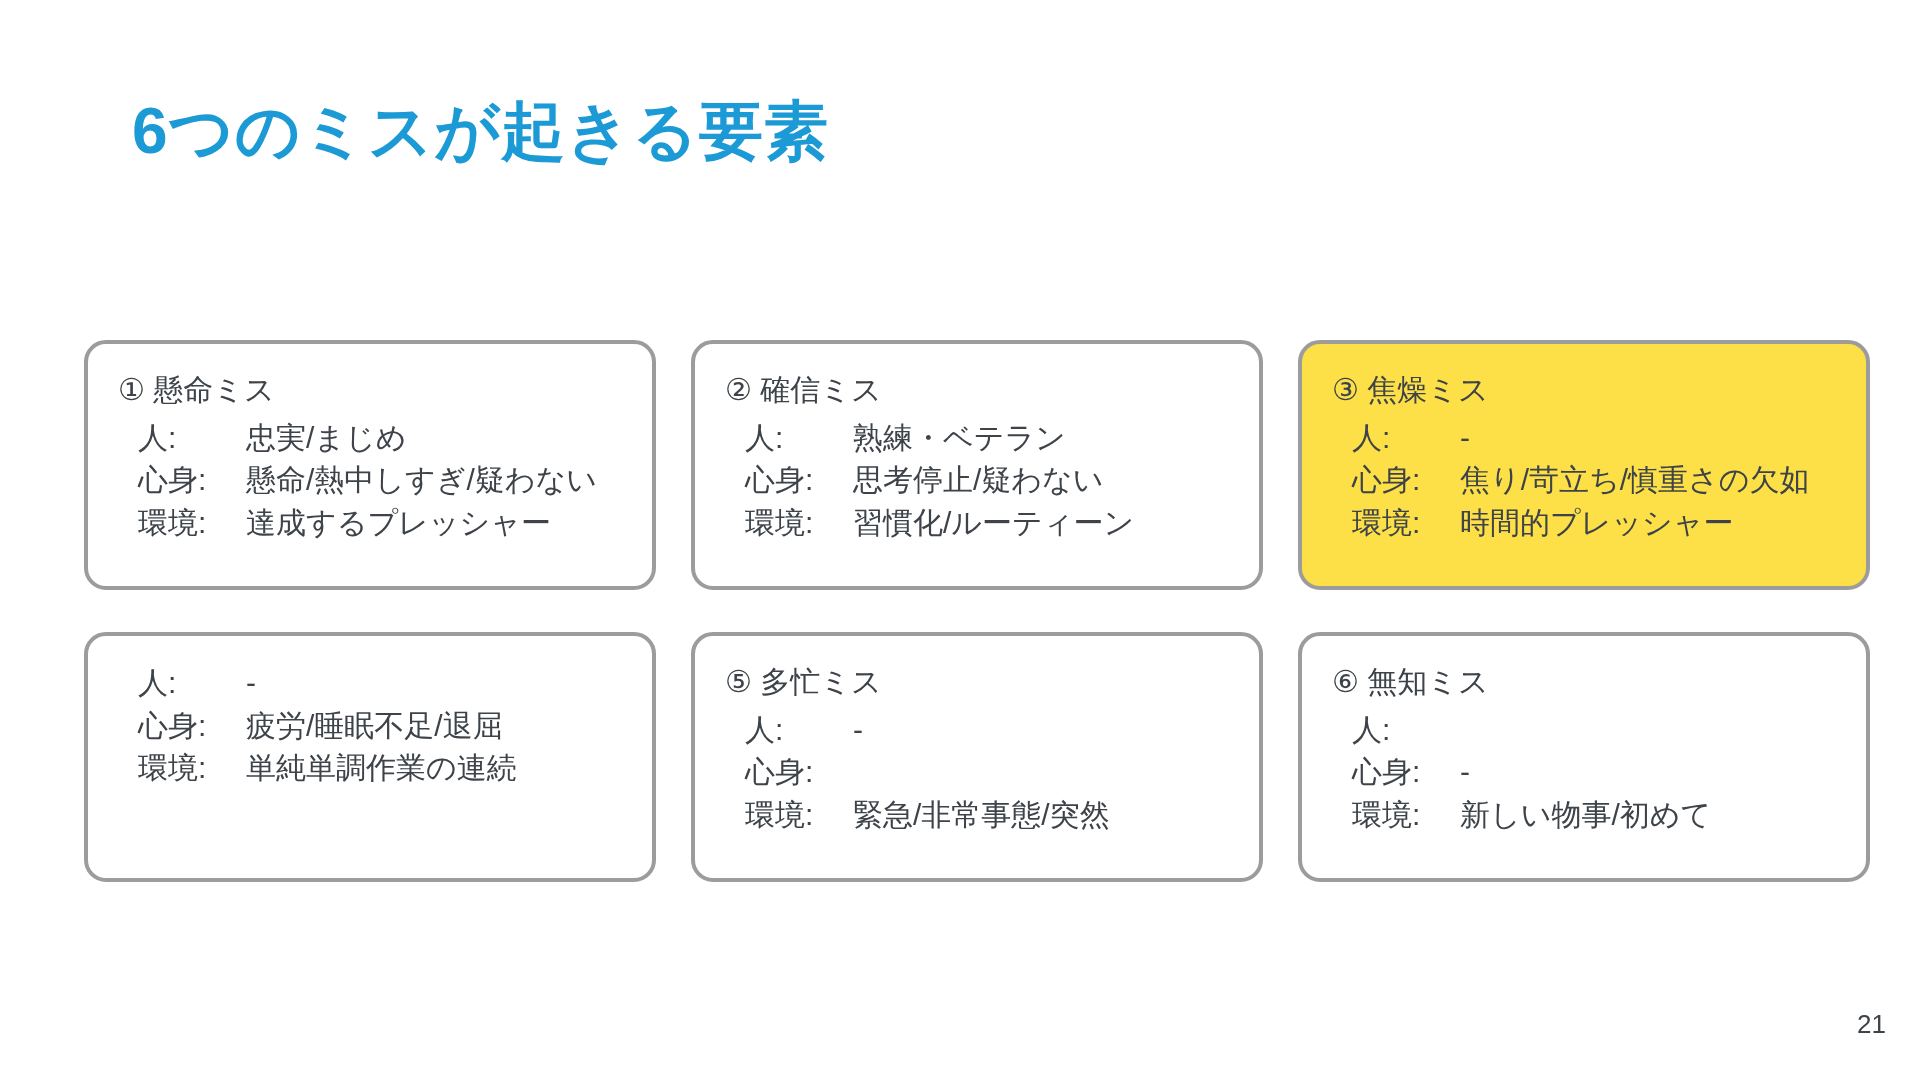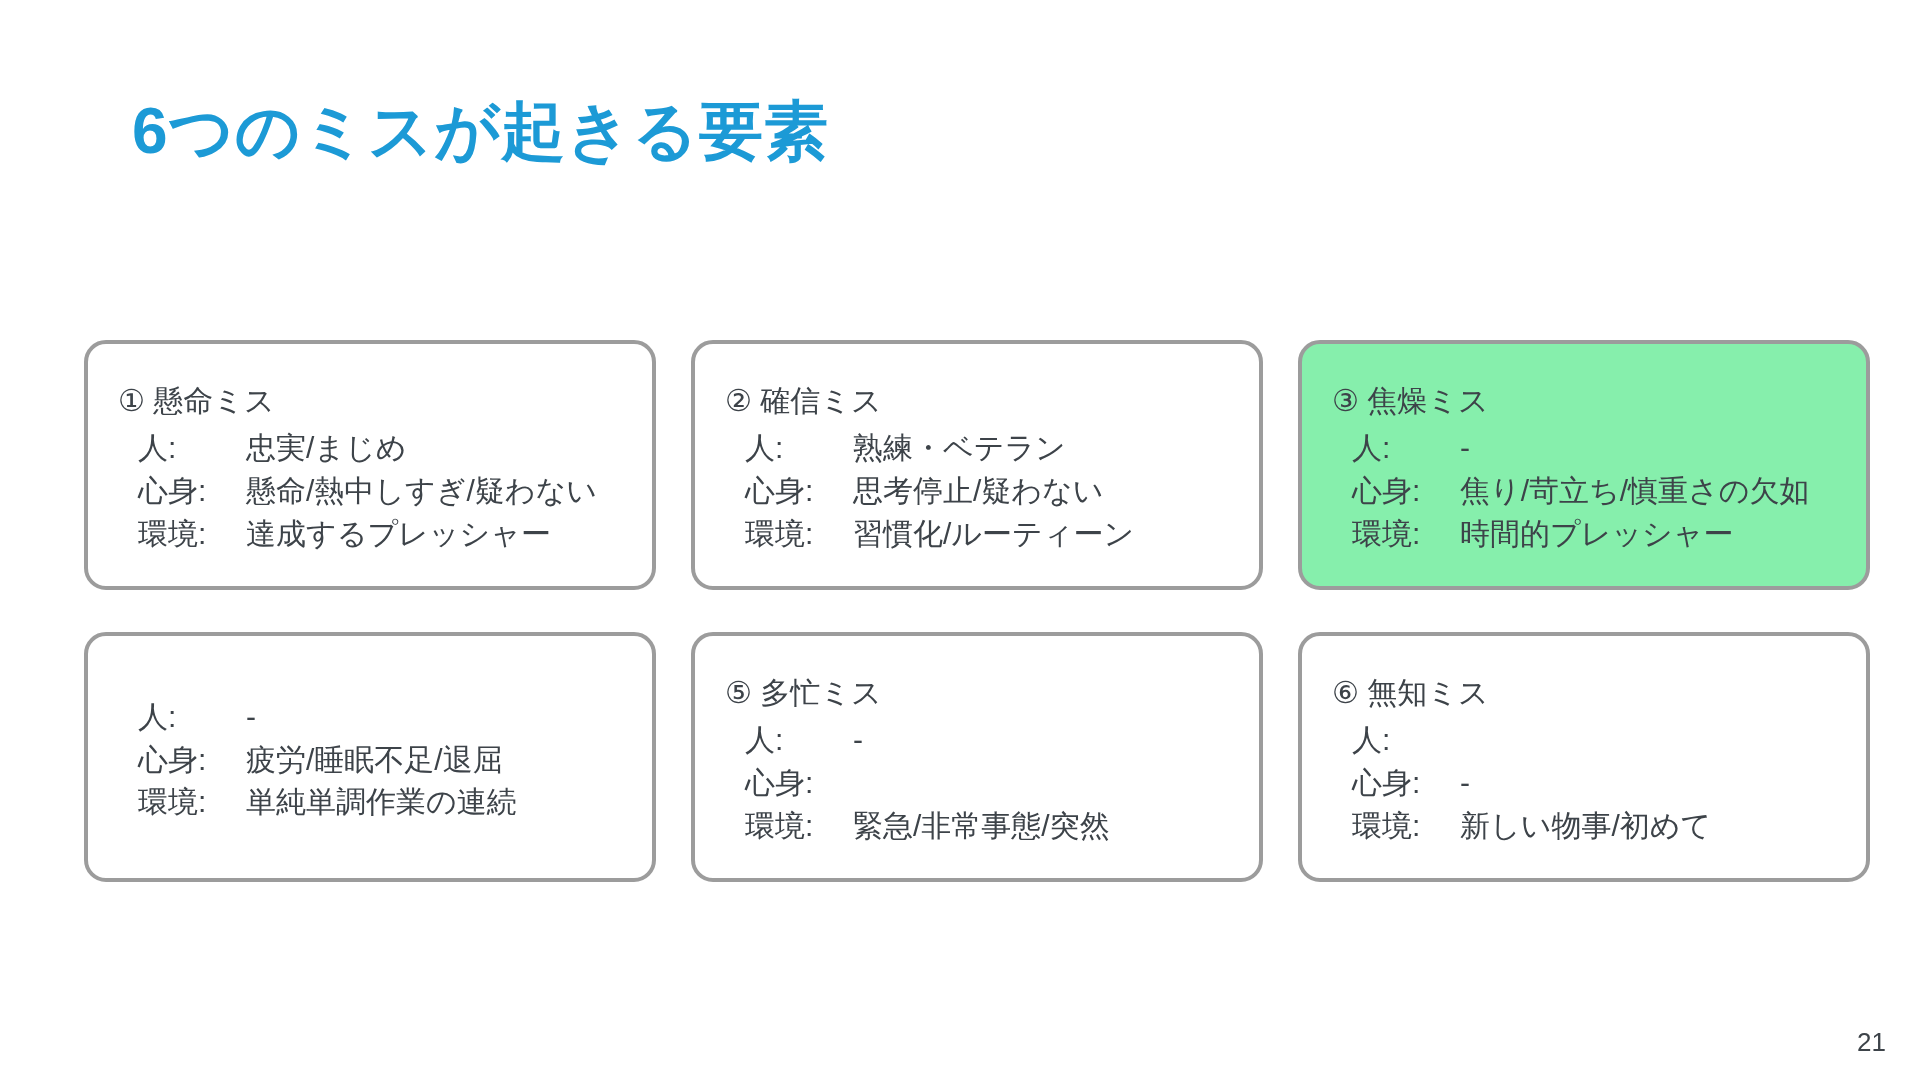--- a/index.html
+++ b/index.html
@@ -43,24 +43,24 @@
     row-gap: 42px;
   }
   .card {
     box-sizing: border-box;
     border: 4px solid #9c9c9c;
     border-radius: 22px;
     background: #ffffff;
     padding: 26px 30px 20px 30px;
     display: flex;
     flex-direction: column;
-    justify-content: center;
+    justify-content: flex-start;
   }
   .card.highlight {
-    background: #86efac;
+    background: #fde047;
   }
   .card-header {
     font-size: 30px;
     color: #3d4349;
     line-height: 1.35;
     margin-bottom: 6px;
     white-space: nowrap;
   }
   .card-row {
     display: flex;
@@ -75,21 +75,21 @@
     display: inline-block;
     width: 108px;
     flex: 0 0 108px;
   }
   .row-value {
     display: inline-block;
   }
   .page-number {
     position: absolute;
     right: 34px;
-    bottom: 22px;
+    bottom: 40px;
     font-size: 26px;
     color: #3d4349;
   }
 </style>
 </head>
 <body>
 
 <div class="slide">
 
   <div class="slide-title">6つのミスが起きる要素</div>

